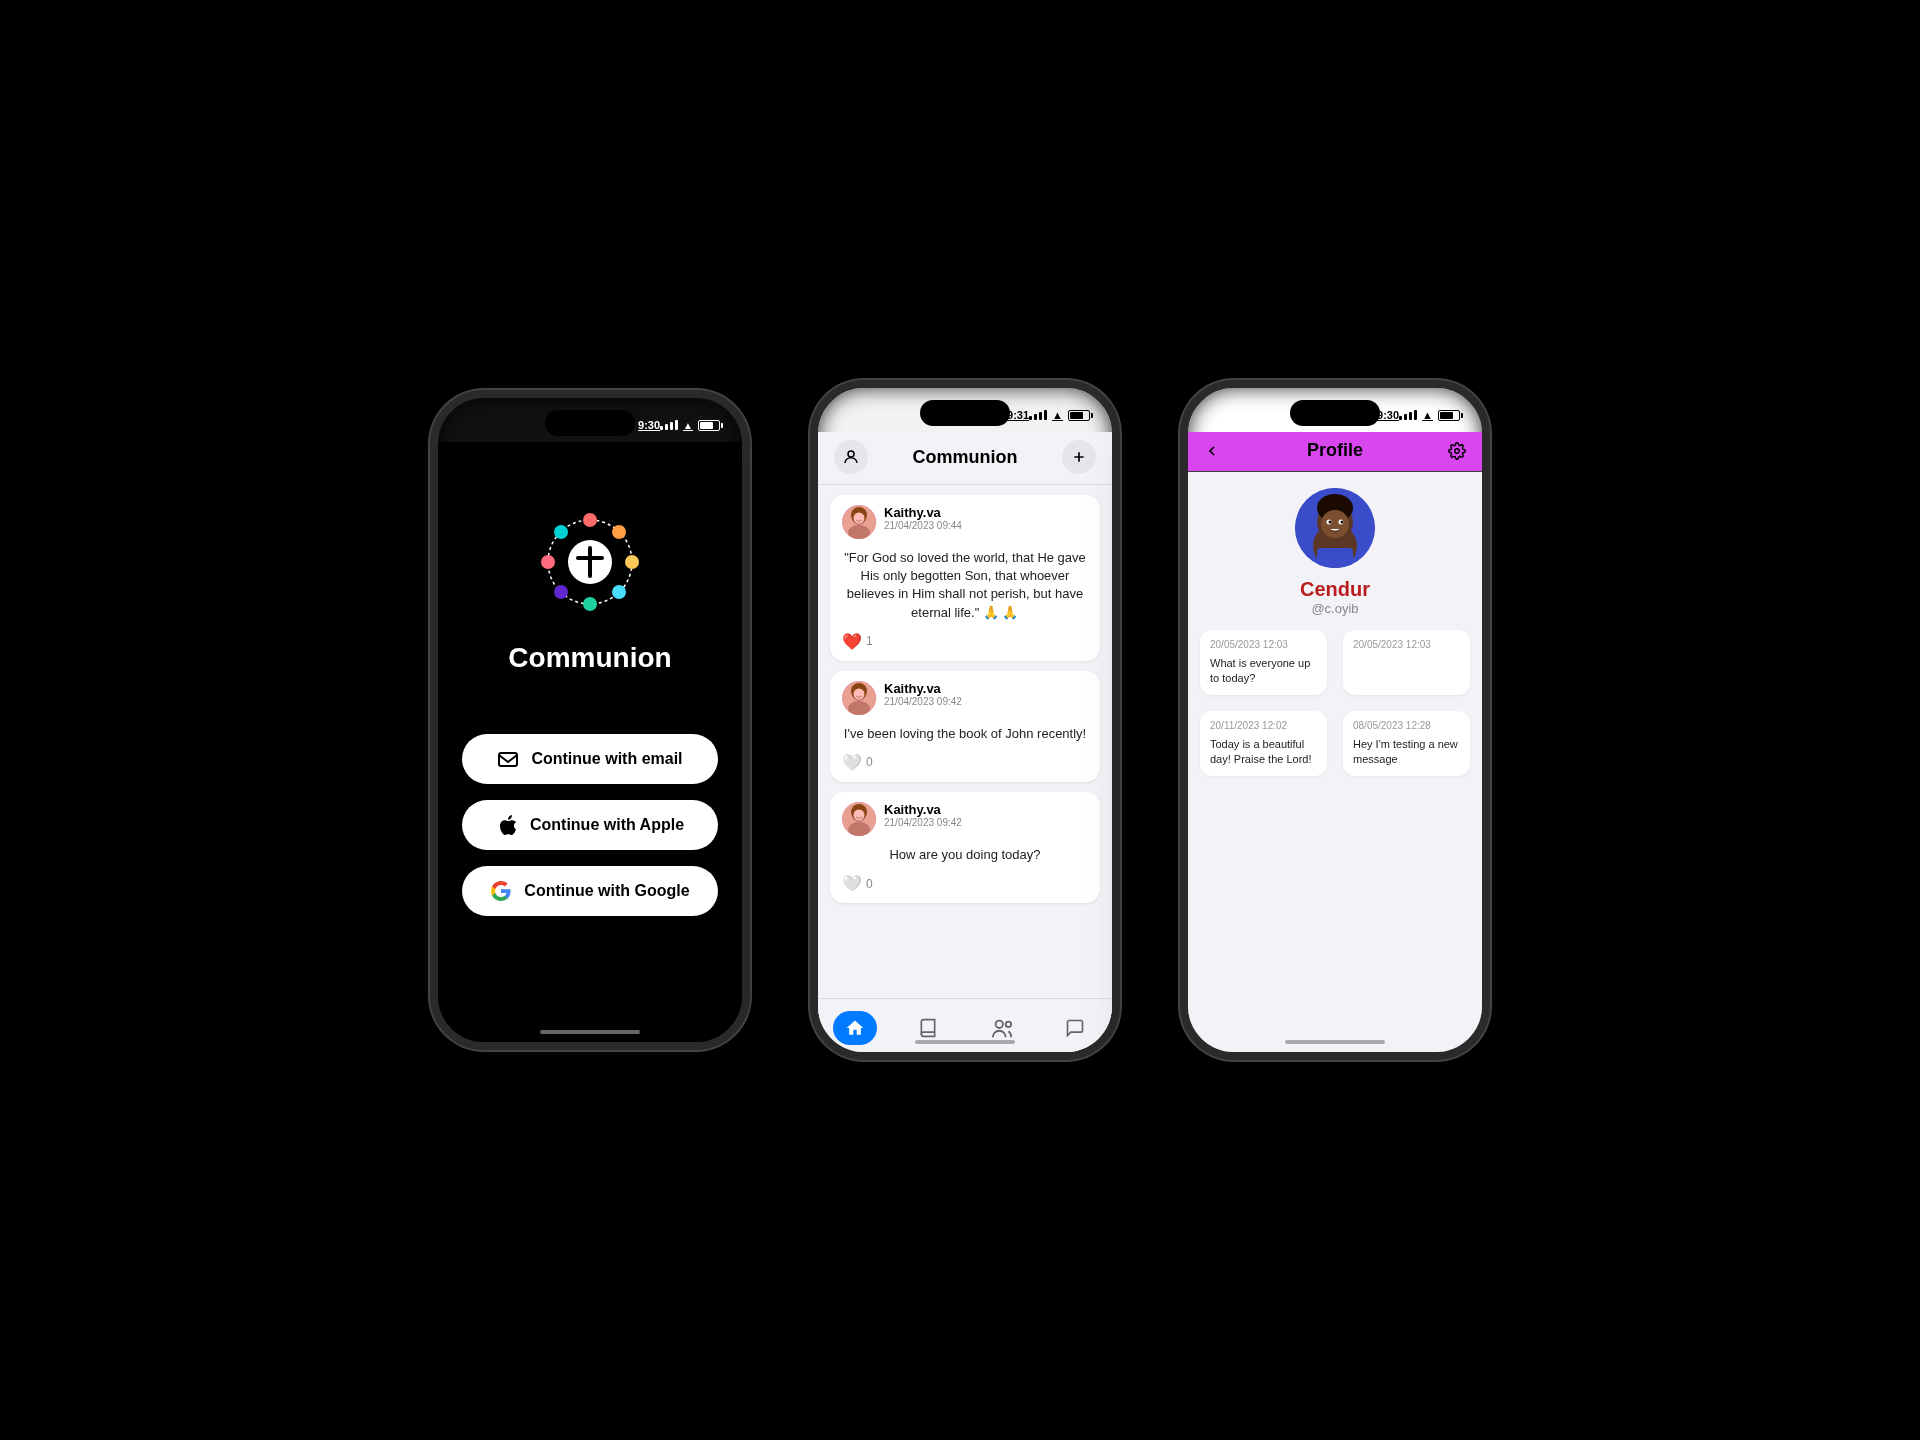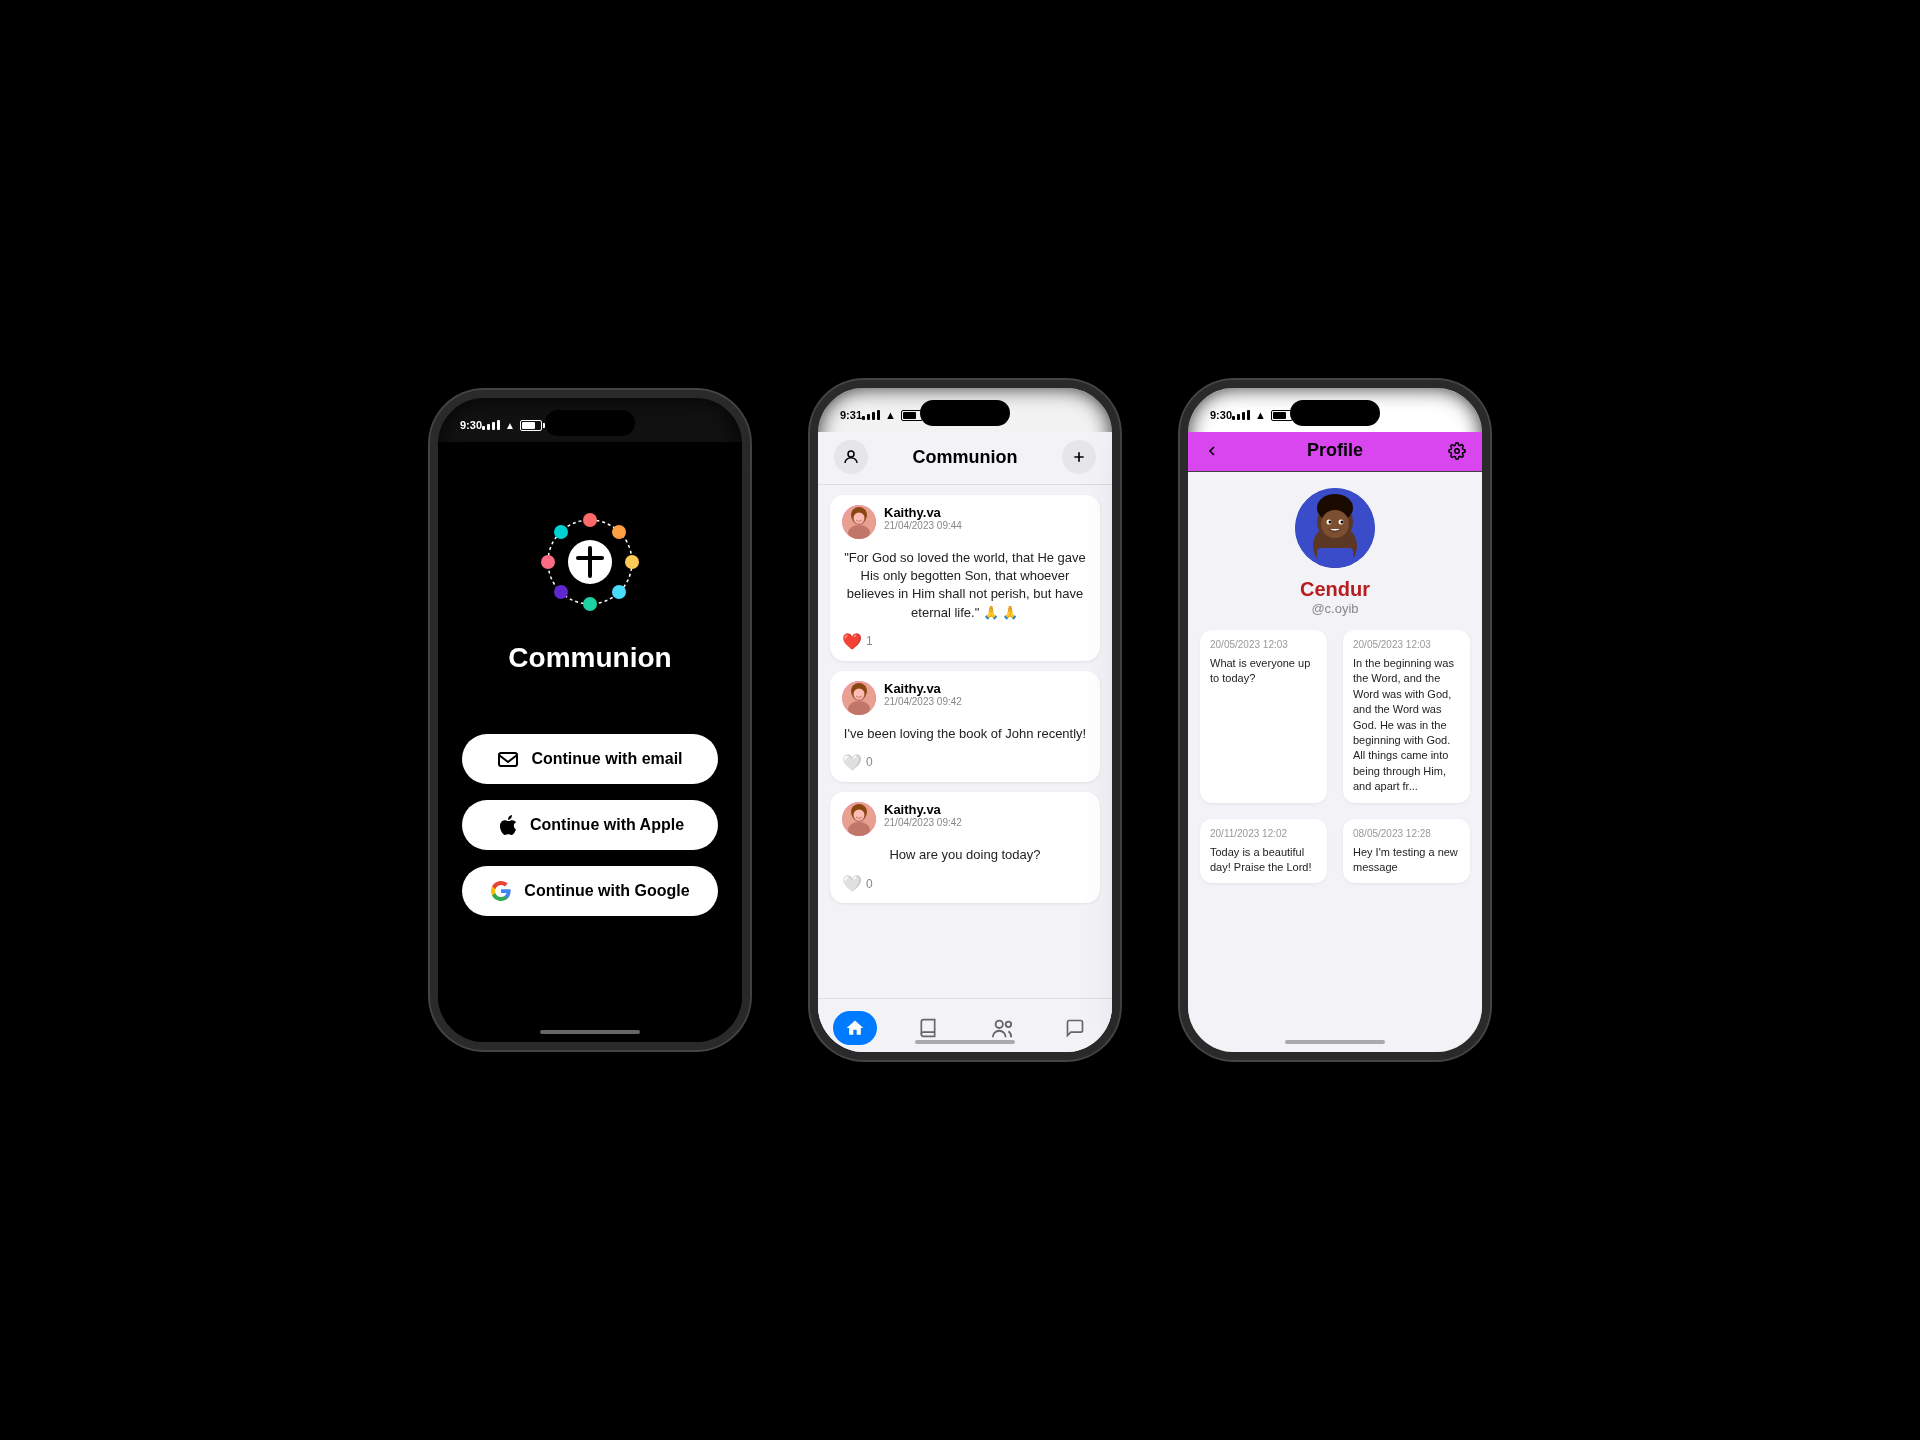--- a/index.html
+++ b/index.html
@@ -51,26 +51,27 @@
       height: 26px;
       background: #000;
       border-radius: 20px;
       z-index: 10;
     }
     .phone-dark .dynamic-island { background: #000; }
 
     
     .status-bar {
       display: flex;
-      justify-content: flex-start;
+      justify-content: flex-end;
       align-items: center;
       padding: 14px 22px 4px;
       font-size: 11px;
       font-weight: 600;
       height: 44px;
+      text-decoration: underline;
     }
     .status-bar-dark { color: #fff; }
     .status-bar-light { color: #000; }
     .status-icons { display: flex; gap: 5px; align-items: center; }
     .signal-bars { display: flex; gap: 2px; align-items: flex-end; }
     .bar { width: 3px; background: currentColor; border-radius: 1px; }
     .bar1 { height: 4px; }
     .bar2 { height: 6px; }
     .bar3 { height: 8px; }
     .bar4 { height: 10px; }
@@ -564,21 +565,20 @@
       <div class="profile-name">Cendur</div>
       <div class="profile-handle">@c.oyib</div>
 
       <div class="posts-grid">
         <div class="post-mini-card">
           <div class="post-mini-time">20/05/2023 12:03</div>
           <div class="post-mini-content">What is everyone up to today?</div>
         </div>
         <div class="post-mini-card">
           <div class="post-mini-time">20/05/2023 12:03</div>
-          <div class="post-mini-content">In the beginning was the Word, and the Word was with God, and the Word was God. He was in the beginning with God. All things came into being through Him, and apart fr...</div>
         </div>
         <div class="post-mini-card">
           <div class="post-mini-time">20/11/2023 12:02</div>
           <div class="post-mini-content">Today is a beautiful day! Praise the Lord!</div>
         </div>
         <div class="post-mini-card">
           <div class="post-mini-time">08/05/2023 12:28</div>
           <div class="post-mini-content">Hey I'm testing a new message</div>
         </div>
       </div>

